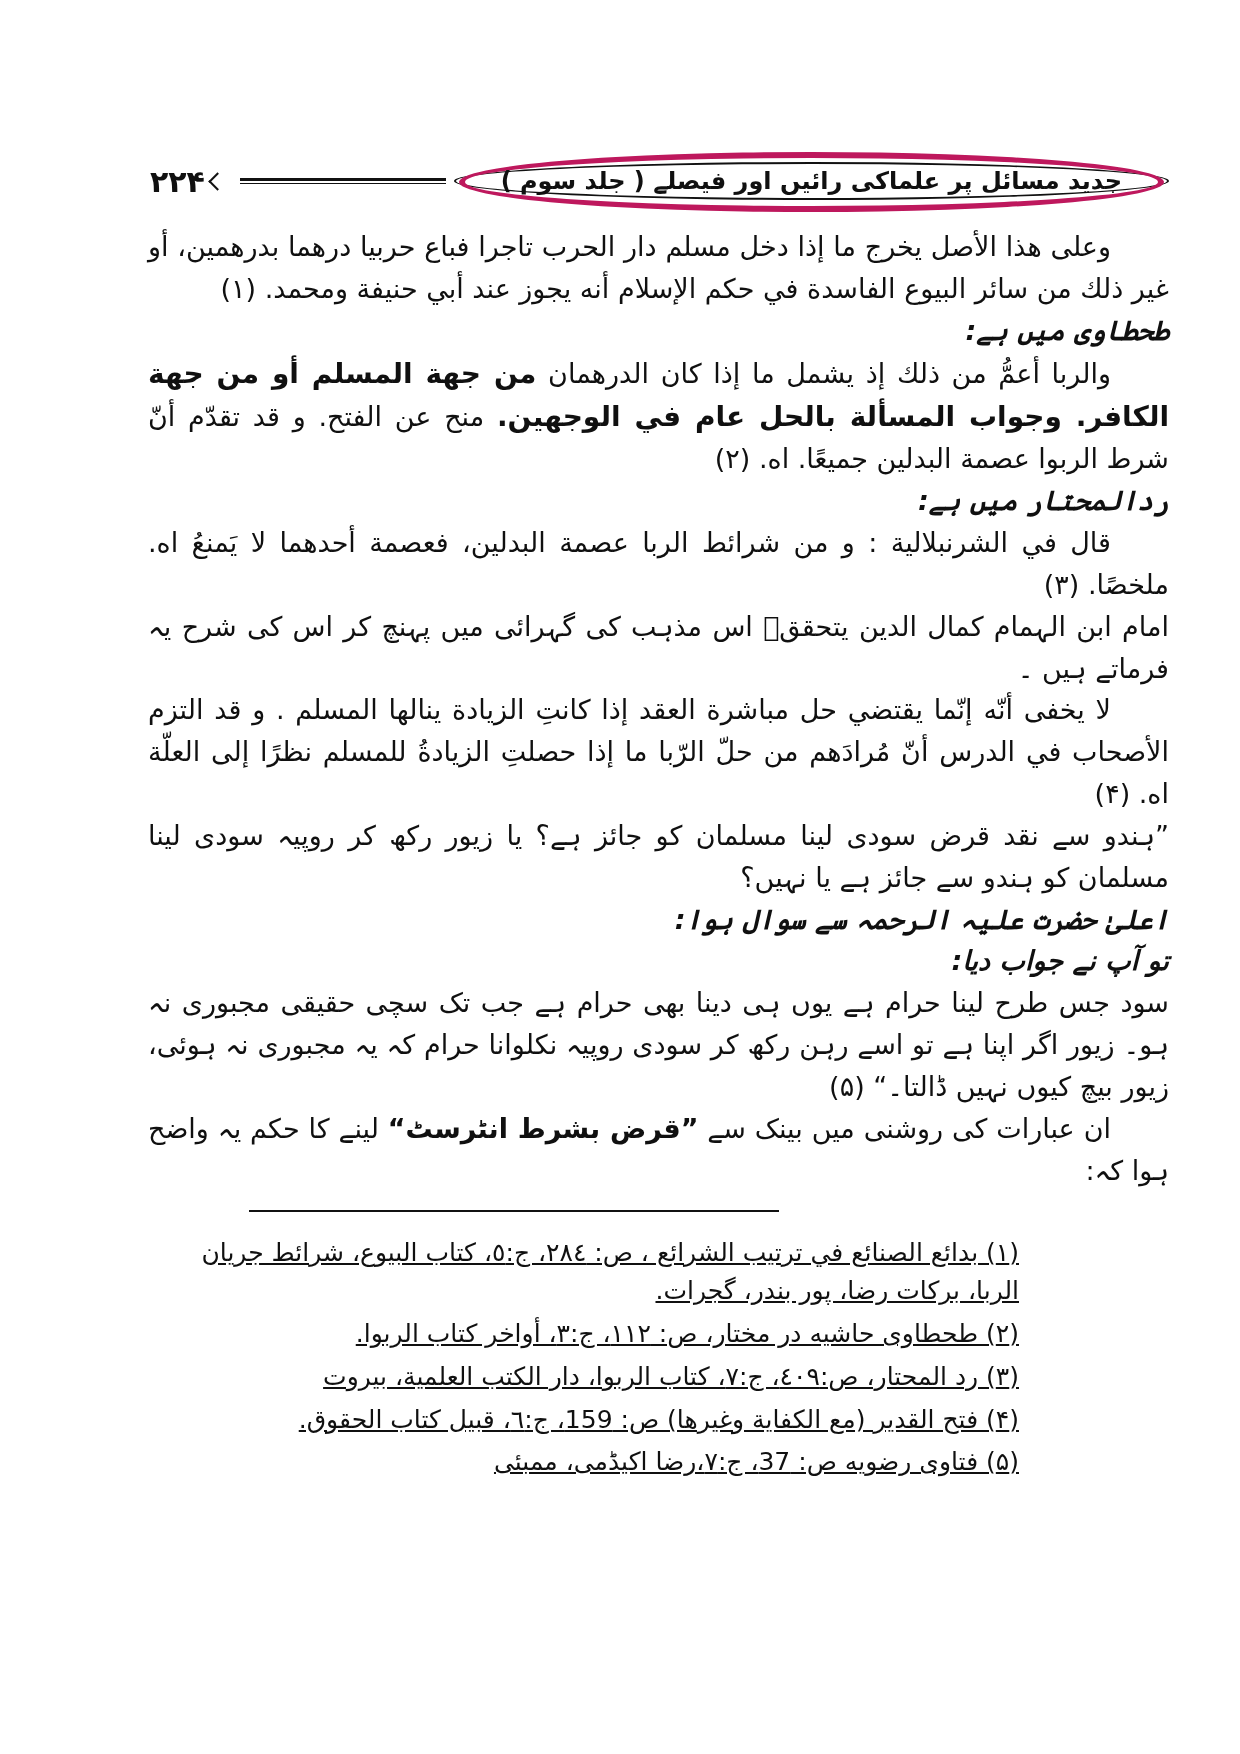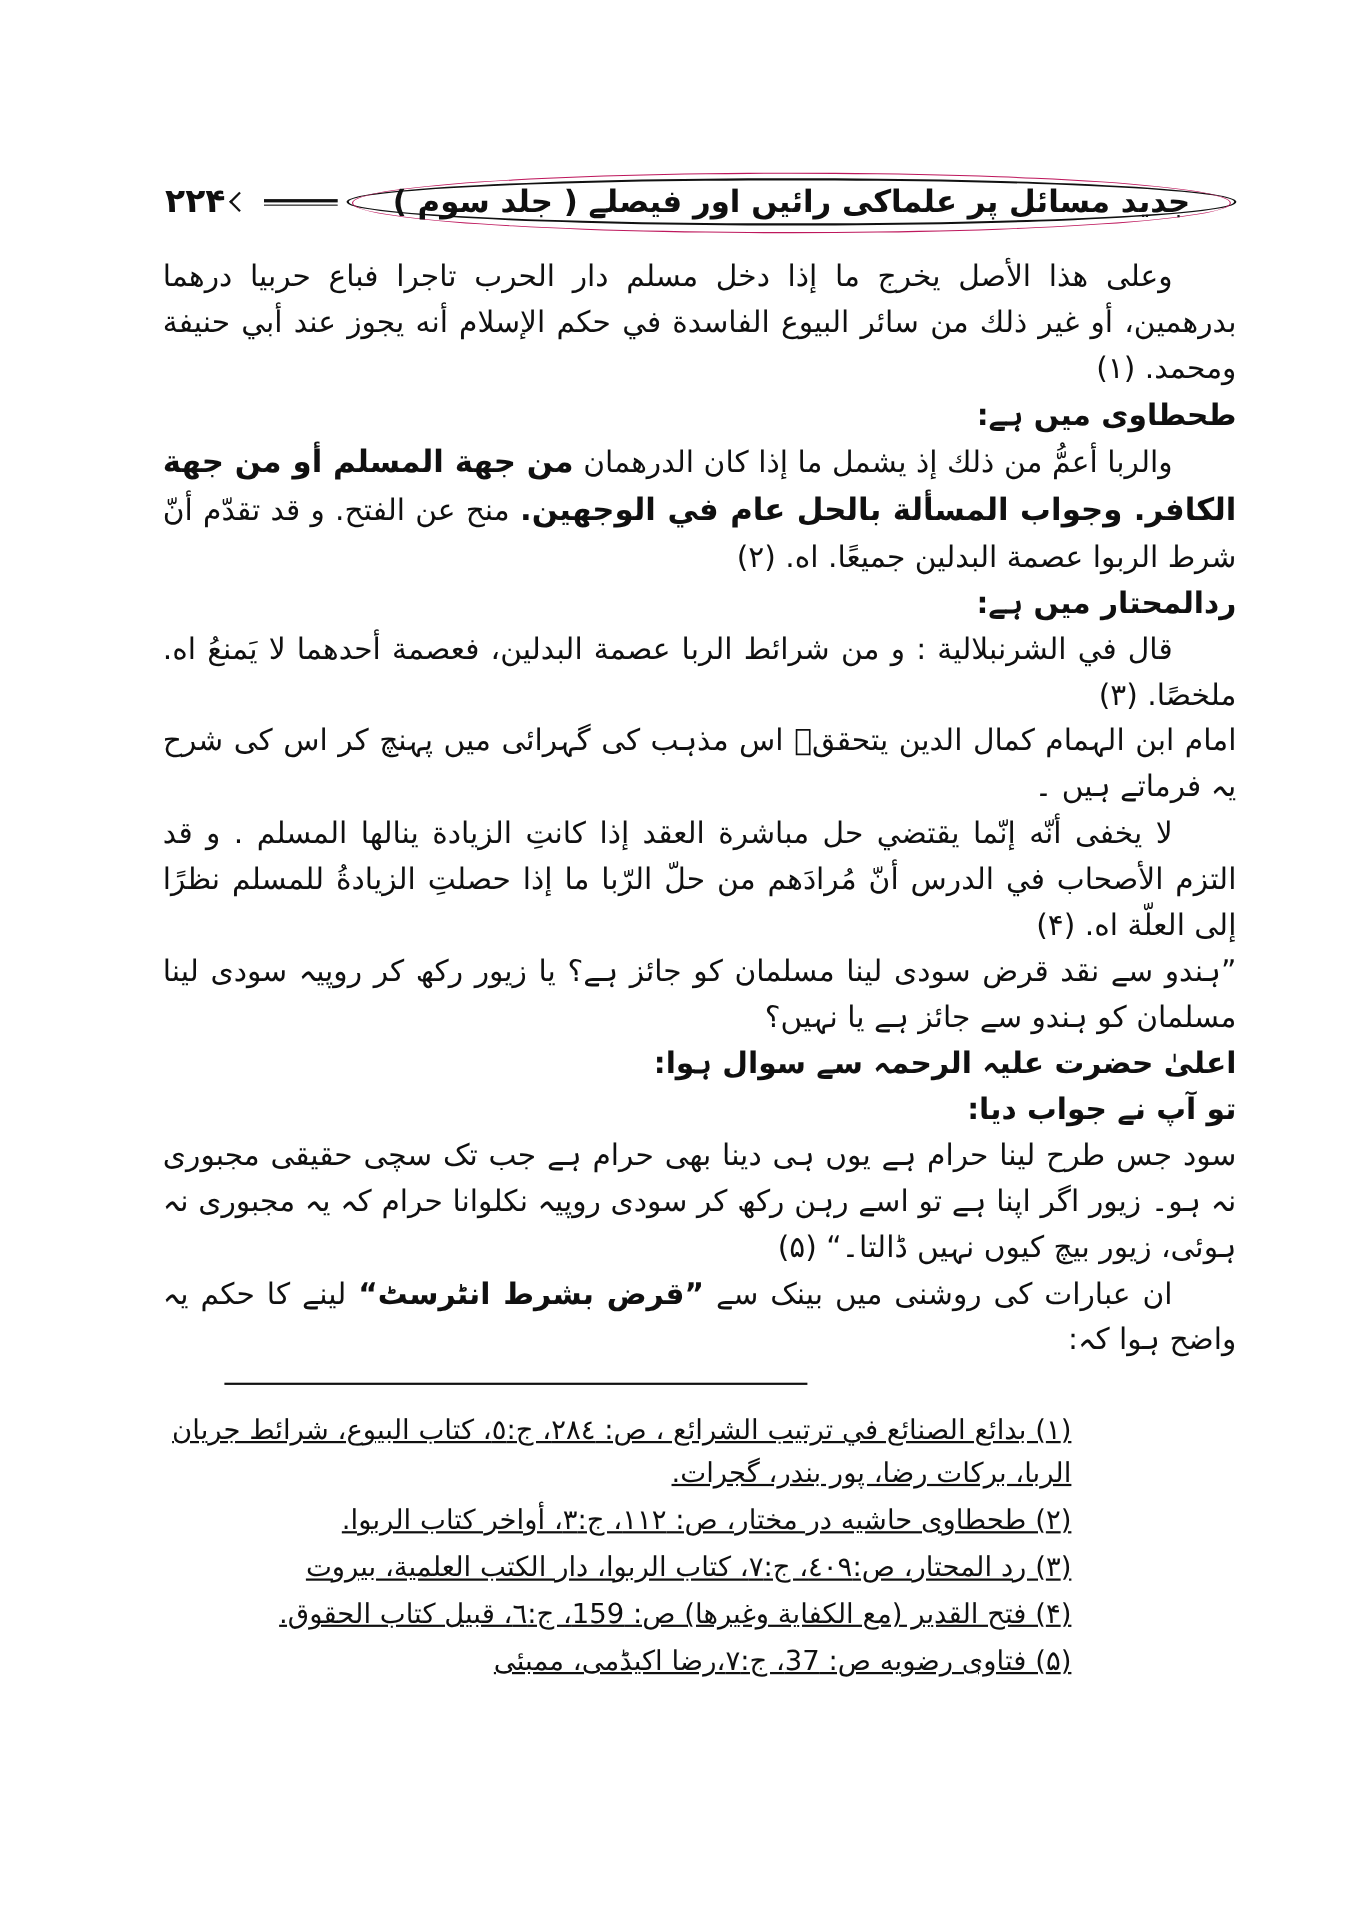--- a/index.html
+++ b/index.html
@@ -5,21 +5,21 @@
   * { margin:0; padding:0; box-sizing:border-box; }
   html, body { background:#ffffff; }
   body {
     width:1240px; height:1754px;
     font-family:"DejaVu Sans", sans-serif;
     color:#101010;
     overflow:hidden;
   }
   .page {
     width:1240px; height:1532px;
-    padding:162px 116px 0 148px;
+    padding:162px 71px 0 148px;
     direction:rtl;
   }
 
   
   .hdr {
     direction:ltr;
     display:flex;
     align-items:center;
     margin-bottom:26px;
   }
@@ -46,38 +46,38 @@
     margin:0 8px;
   }
   .cart {
     flex:0 0 auto;
     border:2px solid #111;
     border-radius:50%;
     padding:3px;
     background:#fff;
   }
   .cart-inner {
-    border:1px solid #be185d;
+    border:6px solid #be185d;
     border-radius:50%;
     padding:9px 36px 11px 36px;
-    font-size:28px;
+    font-size:24px;
     font-weight:bold;
     white-space:nowrap;
     direction:rtl;
   }
 
   
   main.body { direction:rtl; text-align:justify; }
   p.ar, p.ur {
     font-size:27px;
     line-height:1.55;
     margin:0;
     text-align:justify;
   }
-  p.short { text-align:right; }
+  p.short { text-align:right;font-style:italic; }
   .ind { text-indent:58px; }
   .head { font-weight:bold; }
   .b { font-weight:bold; }
   .big { font-size:28px; }
 
   
   .fsep {
     margin-top:18px;
     margin-left:auto;      
     margin-right:390px;

